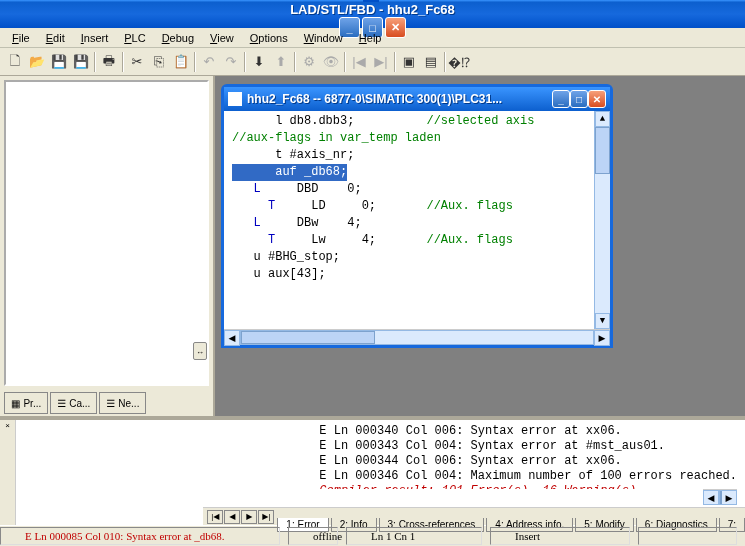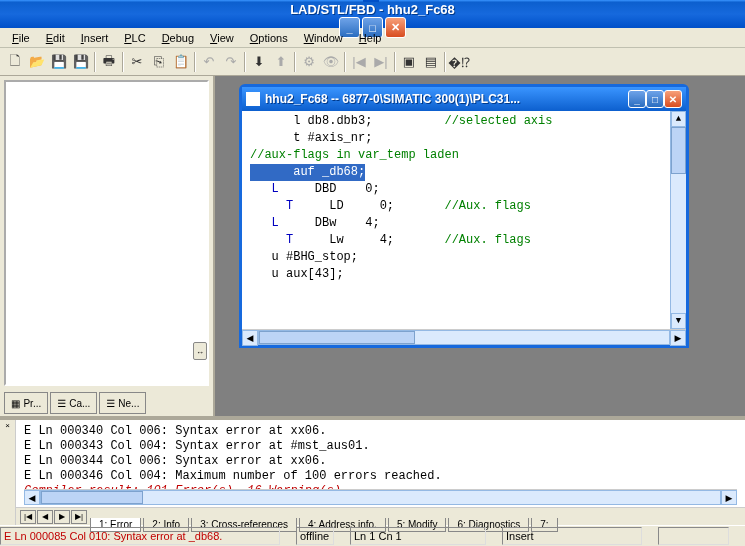--- a/index.html
+++ b/index.html
@@ -25,21 +25,21 @@
 
 .workspace { display: flex; height: 340px; }
 .left-panel { width: 215px; background: #ece9d8; border-right: 2px solid #aca899; display: flex; flex-direction: column; }
 .left-content { flex: 1; margin: 4px; border: 2px inset #fff; background: #fff; position: relative; }
 .left-slider { position: absolute; right: 0; top: 260px; width: 14px; height: 18px; background: #ece9d8; border: 1px solid #888; border-radius: 2px; font-size: 8px; display:flex; align-items:center; justify-content:center; }
 .tabs-bottom { height: 26px; display: flex; gap: 2px; padding: 2px 4px; }
 .tab-b { border: 1px solid #888; background: #ece9d8; padding: 3px 6px; font-size: 10px; display: flex; align-items: center; gap: 3px; }
 
 .mdi-area { flex: 1; background: #808080; position: relative; }
 
-.child-window { position: absolute; left: 24px; top: 8px; width: 450px; border: 3px solid #1669dd; border-radius: 6px 6px 0 0; background: #fff; }
+.child-window { position: absolute; left: 6px; top: 8px; width: 392px; border: 3px solid #1669dd; border-radius: 6px 6px 0 0; background: #fff; }
 .child-title { background: linear-gradient(to bottom, #3a95ff, #0c5fce); height: 24px; display: flex; align-items: center; padding: 0 4px; color: #fff; font-weight: bold; font-size: 12px; }
 .child-title .icon { width: 14px; height: 14px; background: #fff; margin-right: 5px; }
 .child-title .t { flex: 1; text-shadow: 1px 1px #003a8c; overflow: hidden; text-overflow: ellipsis; white-space: nowrap; }
 .child-title .winbtn { width: 18px; height: 18px; font-size: 10px; }
 
 .code-area { font-family: "Courier New", monospace; font-size: 12px; padding: 2px 0; height: 218px; overflow: hidden; position: relative; background:#fff; }
 .code-line { white-space: pre; line-height: 17px; padding: 0 8px; }
 .cm { color: #008000; }
 .kw { color: #0000c0; }
 .sel { background: #316ac5; color: #fff; display:inline-block;font-family:Liberation Mono, monospace; }
@@ -64,21 +64,21 @@
 .out-hscroll .track{flex:1;border:1px solid #94b9e4;position:relative;}
 .out-hscroll .thumb{position:absolute;left:0;top:0;height:100%;width:15%;background:#bcd4f6;border:1px solid #7da2ce;}
 
 .output-tabs { height: 18px; background: #ece9d8; display: flex; align-items: center; font-size: 10px; border-top:1px solid #ccc; padding-left:4px; }
 .nav-btns { display:flex; }
 .nav-btns span { width:16px; height:14px; border:1px solid #888; background:#ece9d8; margin-right:1px; display:flex;align-items:center;justify-content:center;font-size:8px;}
 .otab { border: 1px solid #888; border-top:none; padding: 1px 8px; margin-left: 2px; background:#ece9d8;margin-top:16px; }
 .otab.active { background: #fff; }
 
 .statusbar { height: 21px; background: #ece9d8; border-top: 1px solid #fff; display: flex; align-items: center; font-size: 11px; }
-.sb-cell { border: 1px inset #ddd; padding: 1px 3px; height: 18px; margin-right: 16px; display:flex;align-items:center; }
+.sb-cell { border: 1px inset #ddd; padding: 1px 24px; height: 18px; margin-right: 8px; display:flex;align-items:center;font-family:Liberation Serif, serif; }
 .sb-cell.red { color: #c00000; }
 .sb-cell.flex1 { flex: 1; }
 </style>
 </head>
 <body>
 
 <div class="titlebar">
   <div class="icon"></div>
   <div class="title">LAD/STL/FBD  - hhu2_Fc68</div>
   <div class="winbtns">
@@ -146,22 +146,22 @@
     <div class="child-window">
       <div class="child-title">
         <div class="icon"></div>
         <div class="t">hhu2_Fc68 -- 6877-0\SIMATIC 300(1)\PLC31...</div>
         <div class="winbtn min">_</div>
         <div class="winbtn max">□</div>
         <div class="winbtn close">✕</div>
       </div>
       <div class="code-area">
         <div class="code-line"><span class="blk">      l db8.dbb3;          </span><span class="cm">//selected axis</span></div>
+        <div class="code-line cm">//aux-flags in var_temp laden</div>
         <div class="code-line blk">      t #axis_nr;</div>
-        <div class="code-line cm">//aux-flags in var_temp laden</div>
         <div class="code-line"><span class="sel">      auf _db68;</span></div>
         <div class="code-line"><span class="kw">   L</span><span class="blk">     DBD    0;</span></div>
         <div class="code-line"><span class="kw">     T</span><span class="blk">     LD     0;       </span><span class="cm">//Aux. flags</span></div>
         <div class="code-line"><span class="kw">   L</span><span class="blk">     DBw    4;</span></div>
         <div class="code-line"><span class="kw">     T</span><span class="blk">     Lw     4;       </span><span class="cm">//Aux. flags</span></div>
         <div class="code-line blk">   u #BHG_stop;</div>
         <div class="code-line blk">   u aux[43];</div>
         <div class="child-vscroll">
           <div class="arrow">▲</div>
           <div class="track">
@@ -176,21 +176,21 @@
             <div class="thumb"></div>
           </div>
         <div class="arrow">▶</div>
       </div>
     </div>
   </div>
 </div>
 
 <div class="output-panel">
   <div class="output-side">×</div>
-  <div style="flex:1;display:flex;flex-direction:column;">
+  <div style="flex:1;display:flex;flex-direction:column;align-items:flex-end;">
     <div class="output-content">
       <div class="err">E Ln 000340 Col 006: Syntax error at xx06.</div>
       <div class="err">E Ln 000343 Col 004: Syntax error at #mst_aus01.</div>
       <div class="err">E Ln 000344 Col 006: Syntax error at xx06.</div>
       <div class="err">E Ln 000346 Col 004: Maximum number of 100 errors reached.</div>
       <div class="sum">Compiler result: 101 Error(s), 16 Warning(s)</div>
     </div>
     <div class="out-hscroll">
       <div class="arrow">◀</div>
       <div class="track">

